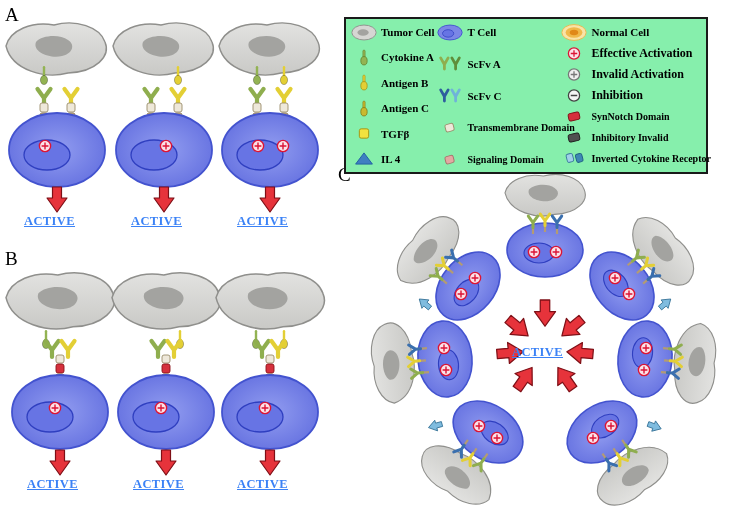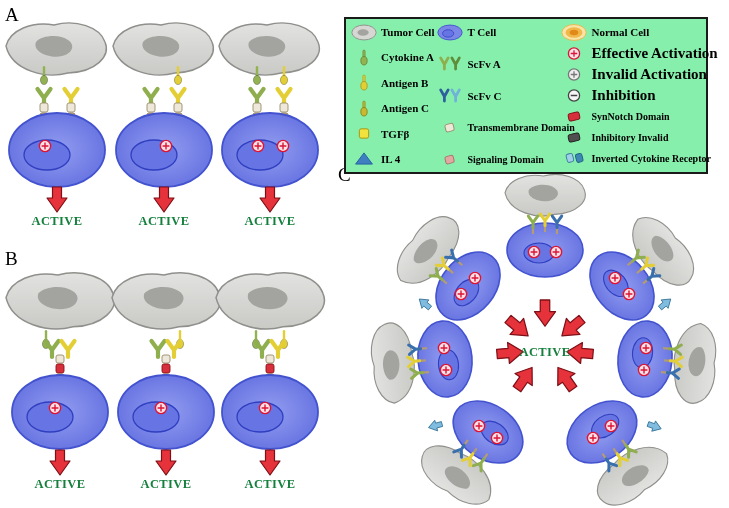--- a/index.html
+++ b/index.html
@@ -1,31 +1,31 @@
 <!DOCTYPE html>
 <html><head>
 <meta charset="utf-8">
 <style>
   html,body{margin:0;padding:0;background:#fff;}
   .page{position:relative;width:729px;height:508px;background:#fff;overflow:hidden;
         font-family:"Liberation Serif",serif;}
   .canvas{position:absolute;left:0;top:0;width:729px;height:508px;}
   .panel-letter{position:absolute;font-size:19px;color:#000;}
-  .active-label{position:absolute;width:66px;text-align:center;color:#15803d;
-        font-weight:bold;font-size:12.5px;letter-spacing:.4px;}
+  .active-label{position:absolute;width:66px;color:#3b82f6;
+        font-weight:bold;font-size:12.5px;letter-spacing:.4px;text-decoration:underline;}
   .legend{position:absolute;left:344px;top:2px;width:364px;height:157px;
         border:2px solid #1a1a1a;background:#86efac;display:flex;box-sizing:border-box;
         padding:3px 4px;gap:2px;margin-top:15px;}
   .lcol{display:flex;flex-direction:column;justify-content:space-between;}
   .lcol1{width:100px}.lcol2{width:122px}.lcol3{flex:1}
   .lrow{display:flex;align-items:center;gap:3px;height:20px;}
   .licon{width:28px;height:19px;flex:0 0 28px;display:inline-flex}
   .licon svg{width:28px;height:19px}
   .llabel{font-weight:bold;font-size:11px;white-space:nowrap;color:#000;}
-  .llabel.md{font-size:15px}
+  .llabel.md{font-size:12px}
   .llabel.sm{font-size:10px}
 </style>
 </head>
 <body>
 
 <div class="page">
 
   <svg class="canvas" viewBox="0 0 729 508">
     <defs>
       <linearGradient id="gtum" x1="0" y1="0" x2="0" y2="1">

